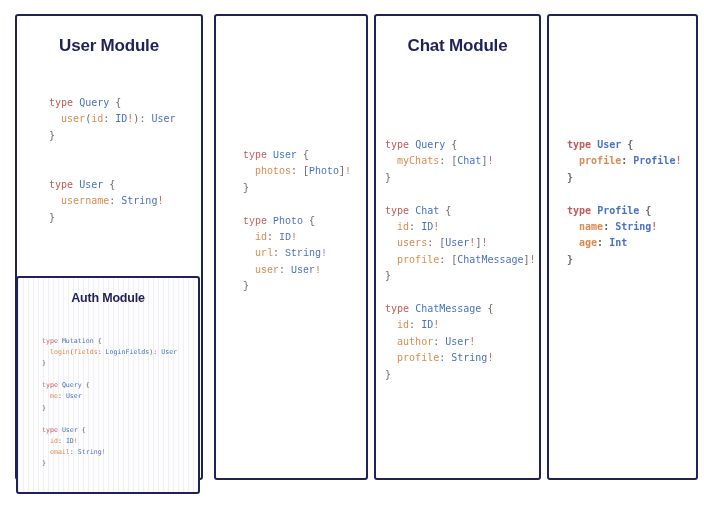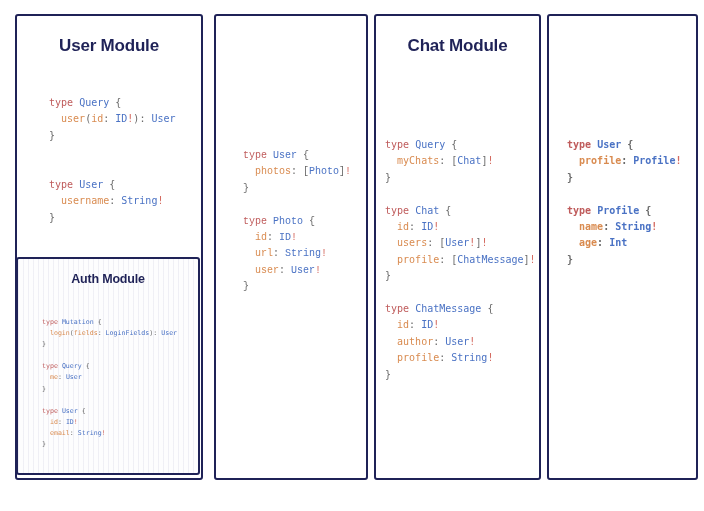--- a/index.html
+++ b/index.html
@@ -79,21 +79,21 @@
     <div class="card-title title-lg">User Module</div>
     <pre class="code code-lg" style="position:absolute; left:16px; top:63px; margin:16px;"><span class="tok-kw">type</span> <span class="tok-type">Query</span> <span class="tok-punc">{</span>
   <span class="tok-field">user</span><span class="tok-punc">(</span><span class="tok-field">id</span><span class="tok-punc">:</span> <span class="tok-type">ID</span><span class="tok-bang">!</span><span class="tok-punc">):</span> <span class="tok-type">User</span>
 <span class="tok-punc">}</span>
 
 
 <span class="tok-kw">type</span> <span class="tok-type">User</span> <span class="tok-punc">{</span>
   <span class="tok-field">username</span><span class="tok-punc">:</span> <span class="tok-type">String</span><span class="tok-bang">!</span>
 <span class="tok-punc">}</span></pre>
 
-    <div class="card-inner" style="left:-1px; top:241px; width:184px; height:218px;">
+    <div class="card-inner" style="left:-1px; top:260px; width:184px; height:218px;">
       <div class="card-title title-sm">Auth Module</div>
       <pre class="code code-sm" style="position:absolute; left:8px; top:42px; margin:16px;"><span class="tok-kw">type</span> <span class="tok-type">Mutation</span> <span class="tok-punc">{</span>
   <span class="tok-field">login</span><span class="tok-punc">(</span><span class="tok-field">fields</span><span class="tok-punc">:</span> <span class="tok-type">LoginFields</span><span class="tok-punc">):</span> <span class="tok-type">User</span>
 <span class="tok-punc">}</span>
 
 <span class="tok-kw">type</span> <span class="tok-type">Query</span> <span class="tok-punc">{</span>
   <span class="tok-field">me</span><span class="tok-punc">:</span> <span class="tok-type">User</span>
 <span class="tok-punc">}</span>
 
 <span class="tok-kw">type</span> <span class="tok-type">User</span> <span class="tok-punc">{</span>

